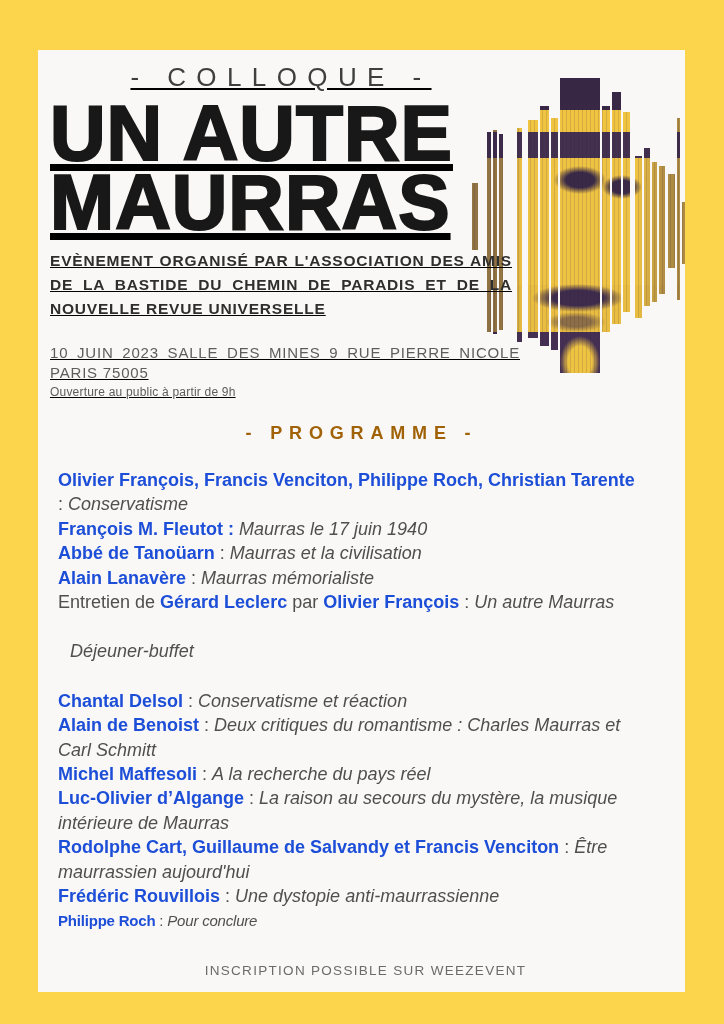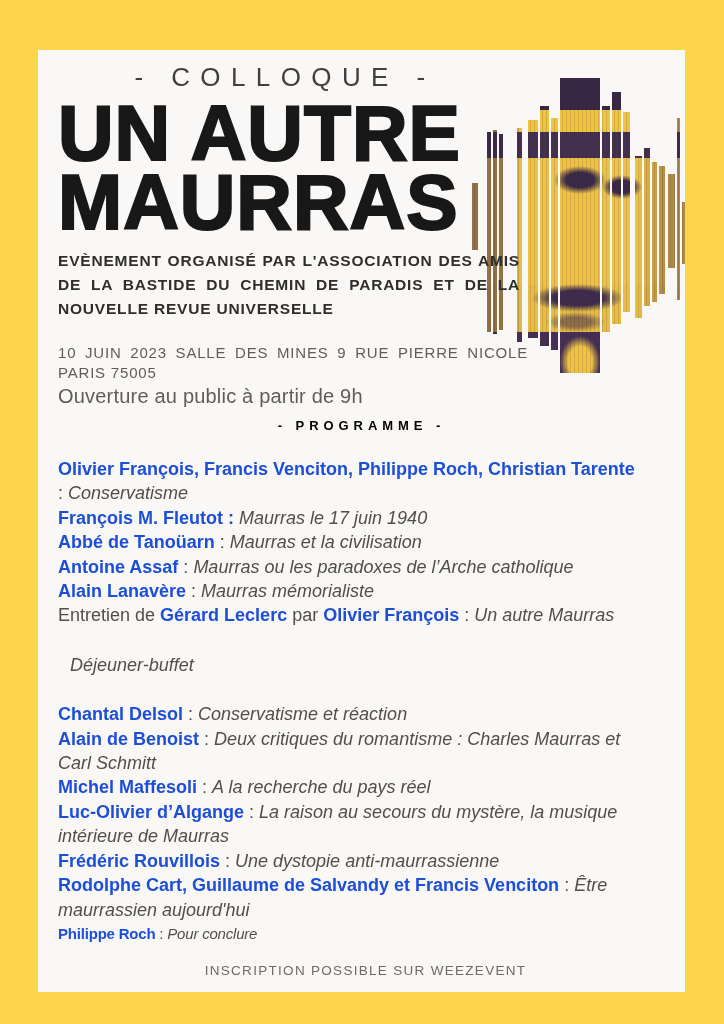--- a/index.html
+++ b/index.html
@@ -24,21 +24,22 @@
     left:38px;top:50px;
     width:647px;height:942px;
     background:var(--card-bg);
     overflow:hidden;
   }
   
   .header-left{
     position:relative;
     z-index:2;
     width:474px;
-    padding-left:20px;
+    padding-left:12px;
+    text-decoration:underline;
   }
   .kicker{
     margin-top:12px;
     text-align:center;
     font-size:26px;
     font-weight:normal;
     letter-spacing:.40em;
     color:#3F3F3F;
     white-space:nowrap;
   }
@@ -66,34 +67,34 @@
     margin-top:22px;
     width:470px;
     font-size:15px;
     letter-spacing:.8px;
     line-height:20px;
     color:#5D5D5D;
     text-align:justify;
   }
   .opening{
     margin-top:2px;
-    font-size:20px;
+    font-size:12px;
     letter-spacing:.2px;
     color:#5D5D5D;
   }
   
   .prog-heading{
     position:relative;
     z-index:2;
-    margin-top:10px;
+    margin-top:24px;
     text-align:center;
-    font-size:13px;
+    font-size:18px;
     font-weight:bold;
     letter-spacing:.38em;
-    color:#000000;
+    color:#a16207;
     white-space:nowrap;
   }
   .program{
     position:relative;
     z-index:2;
     margin:24px 40px 0 20px;
     width:585px;
     font-size:18px;
     line-height:24.4px;
   }
@@ -218,28 +219,27 @@
     <div class="date-loc">10 JUIN 2023 SALLE DES MINES 9 RUE PIERRE NICOLE PARIS 75005</div>
     <div class="opening">Ouverture au public à partir de 9h</div>
   </div>
 
   <div class="prog-heading">- PROGRAMME -</div>
 
   <div class="program">
       <p class="program-item"><span class="b">Olivier François, Francis Venciton, Philippe Roch, Christian Tarente</span><span class="p"> : </span><span class="i">Conservatisme</span></p>
       <p class="program-item"><span class="b">François M. Fleutot :</span><span class="p"> </span><span class="i">Maurras le 17 juin 1940</span></p>
       <p class="program-item"><span class="b">Abbé de Tanoüarn</span><span class="p"> : </span><span class="i">Maurras et la civilisation</span></p>
-      <p class="program-item"><span class="b">Antoine Assaf</span><span class="p"> : </span><span class="i">Maurras ou les paradoxes de l’Arche catholique</span></p>
       <p class="program-item"><span class="b">Alain Lanavère</span><span class="p"> : </span><span class="i">Maurras mémorialiste</span></p>
       <p class="program-item"><span class="p">Entretien de </span><span class="b">Gérard Leclerc</span><span class="p"> par </span><span class="b">Olivier François</span><span class="p"> : </span><span class="i">Un autre Maurras</span></p>
       <p class="interlude">Déjeuner-buffet</p>
       <p class="program-item"><span class="b">Chantal Delsol</span><span class="p"> : </span><span class="i">Conservatisme et réaction</span></p>
       <p class="program-item"><span class="b">Alain de Benoist</span><span class="p">  : </span><span class="i">Deux critiques du romantisme : Charles Maurras et Carl Schmitt</span></p>
       <p class="program-item"><span class="b">Michel Maffesoli</span><span class="p"> : </span><span class="i">A la recherche du pays réel</span></p>
       <p class="program-item"><span class="b">Luc-Olivier d’Algange</span><span class="p"> : </span><span class="i">La raison au secours du mystère, la musique intérieure de Maurras</span></p>
+      <p class="program-item"><span class="b">Rodolphe Cart, Guillaume de Salvandy et Francis Venciton</span><span class="p"> : </span><span class="i">Être maurrassien aujourd'hui</span></p>
       <p class="program-item"><span class="b">Frédéric Rouvillois</span><span class="p"> : </span><span class="i">Une dystopie anti-maurrassienne</span></p>
-      <p class="program-item"><span class="b">Rodolphe Cart, Guillaume de Salvandy et Francis Venciton</span><span class="p"> : </span><span class="i">Être maurrassien aujourd'hui</span></p>
       <p class="program-item condensed"><span class="b">Philippe Roch</span><span class="p"> : </span><span class="i">Pour conclure</span></p>
     </div>
 
   <div class="footer-note">INSCRIPTION POSSIBLE SUR WEEZEVENT</div>
 
 </div>
 
 </body></html>

